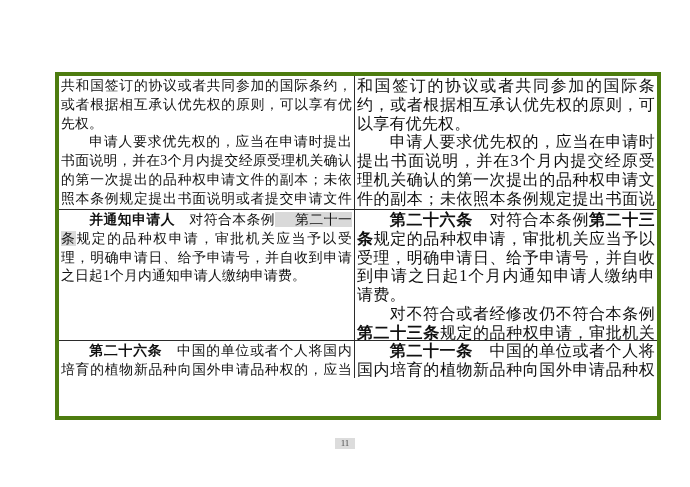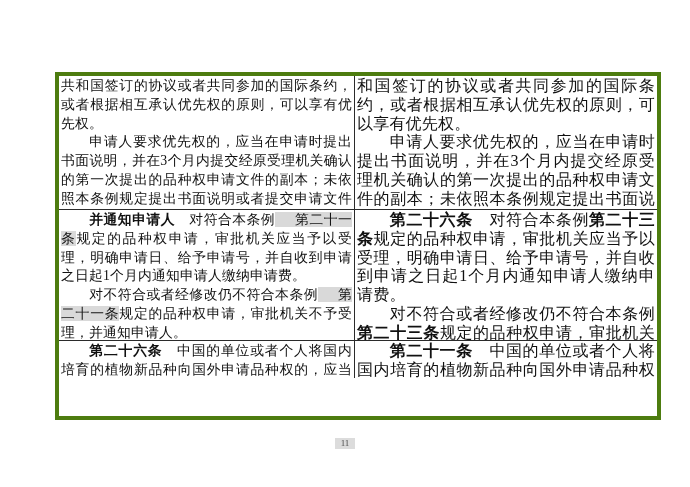--- a/index.html
+++ b/index.html
@@ -87,21 +87,20 @@
       </div>
       <div class="cell col-right">
         <div class="cell-inner">
           <p class="para"><span class="seg-normal">和国签订的协议或者共同参加的国际条约，或者根据相互承认优先权的原则，可以享有优先权。</span></p>
           <p class="para indent"><span class="seg-normal">申请人要求优先权的，应当在申请时提出书面说明，并在3个月内提交经原受理机关确认的第一次提出的品种权申请文件的副本；未依照本条例规定提出书面说明或者提交申请文件副本的，视为未要求优先权。</span></p>
         </div>
       </div>
       <div class="cell col-left">
         <div class="cell-inner">
           <p class="para indent"><span class="seg-bold">并通知申请人</span><span class="seg-normal">　对符合本条例</span><span class="seg-highlight">第二十一条</span><span class="seg-normal">规定的品种权申请，审批机关应当予以受理，明确申请日、给予申请号，并自收到申请之日起1个月内通知申请人缴纳申请费。</span></p>
-          <p class="para indent"><span class="seg-normal">对不符合或者经修改仍不符合本条例</span><span class="seg-highlight">第二十一条</span><span class="seg-normal">规定的品种权申请，审批机关不予受理，并通知申请人。</span></p>
         </div>
       </div>
       <div class="cell col-right">
         <div class="cell-inner">
           <p class="para indent"><span class="seg-bold">第二十六条</span><span class="seg-normal">　对符合本条例</span><span class="seg-bold">第二十三条</span><span class="seg-normal">规定的品种权申请，审批机关应当予以受理，明确申请日、给予申请号，并自收到申请之日起1个月内通知申请人缴纳申请费。</span></p>
           <p class="para indent"><span class="seg-normal">对不符合或者经修改仍不符合本条例</span><span class="seg-bold">第二十三条</span><span class="seg-normal">规定的品种权申请，审批机关不予受理，并通知申请人。</span></p>
         </div>
       </div>
       <div class="cell col-left">
         <div class="cell-inner">

